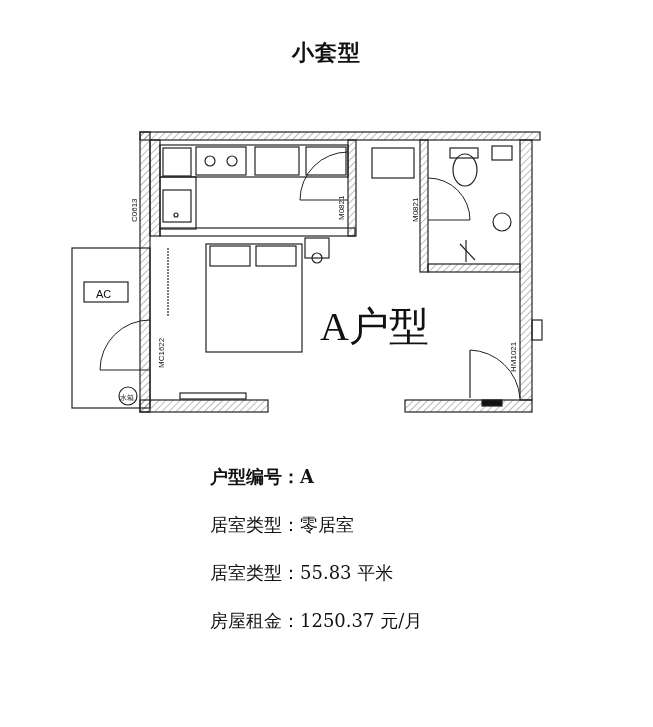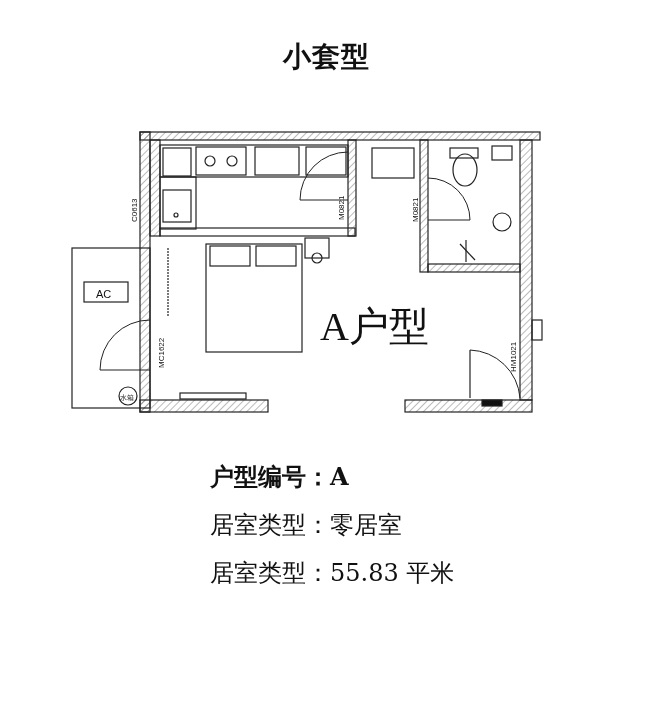--- a/index.html
+++ b/index.html
@@ -1,22 +1,22 @@
 <!DOCTYPE html>
 <html><head>
   <meta charset="utf-8">
   <style>
     html, body { margin: 0; padding: 0; background: #ffffff; }
     body { width: 653px; height: 727px; position: relative; overflow: hidden;
            font-family: "DejaVu Serif", "Liberation Serif", serif; color: #111; }
     .title { position: absolute; left: 0; width: 653px; top: 38px; text-align: center;
-             font-size: 28px; font-weight: bold; letter-spacing: 1px; }
+             font-size: 22px; font-weight: bold; letter-spacing: 1px; }
     .plan { position: absolute; left: 60px; top: 120px; width: 500px; height: 310px; }
     .info { position: absolute; left: 210px; top: 462px; }
-    .info .row { height: 48px; font-size: 24px; line-height: 30px; white-space: nowrap; }
+    .info .row { height: 48px; font-size: 18px; line-height: 30px; white-space: nowrap; }
     .info .row.bold { font-weight: bold; }
     .info .label, .info .sep, .info .value { display: inline-block; }
   </style>
 </head>
 <body>
 
 <div class="title">小套型</div>
 
 <svg class="plan" viewBox="60 120 500 310" width="500" height="310" xmlns="http://www.w3.org/2000/svg">
   <defs>
@@ -99,13 +99,16 @@
 <div class="info">
   <div class="row bold">
     <span class="label">户型编号</span><span class="sep">：</span><span class="value">A</span>
   </div>
   <div class="row">
     <span class="label">居室类型</span><span class="sep">：</span><span class="value">零居室</span>
   </div>
   <div class="row">
     <span class="label">居室类型</span><span class="sep">：</span><span class="value">55.83 平米</span>
   </div>
+  <div class="row">
+    <span class="label">房屋租金</span><span class="sep">：</span><span class="value">1250.37 元/月</span>
+  </div>
 </div>
 
 </body></html>

